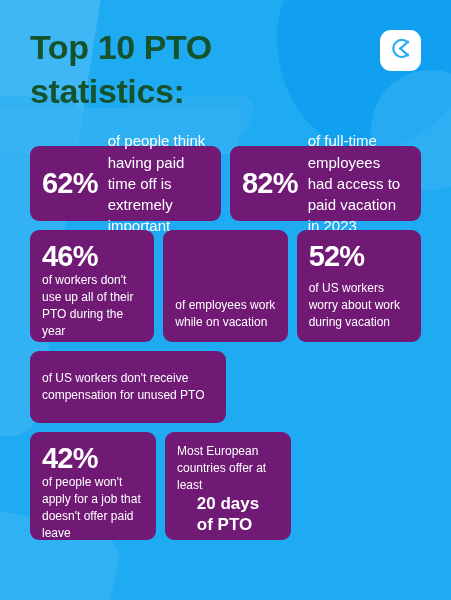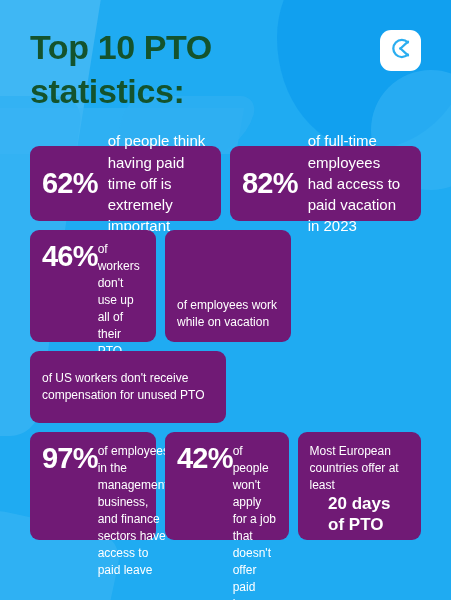--- a/index.html
+++ b/index.html
@@ -137,21 +137,21 @@
     align-items: center;
     gap: 10px;
   }
   .card.h .pct {
     flex: none;
   }
 
   
   .card.v {
     display: flex;
-    flex-direction: row;
+    flex-direction: column;
   }
 
   .pct {
     color: #FFFFFF;
     font-weight: bold;
     font-size: 29px;
     line-height: 1.08;
     letter-spacing: -0.8px;
   }
   .desc {
@@ -233,33 +233,33 @@
     </div>
 
     <div class="row r2">
       <div class="card v">
         <div class="pct">46%</div>
         <div class="desc"> of workers don't use up all of their PTO during the year</div>
       </div>
       <div class="card v">
         <div class="desc">of employees work while on vacation</div>
       </div>
+      <div class="card v">
+        <div class="pct">52%</div>
+        <div class="desc">of US workers worry about work during vacation</div>
+      </div>
     </div>
 
     <div class="row r3">
       <div class="card h card-23">
         <div class="desc">of US workers don't receive compensation for unused PTO</div>
       </div>
     </div>
 
     <div class="row r4">
-      <div class="card v card-97">
-        <div class="pct">97%</div>
-        <div class="desc">of employees in the management, business, and finance sectors have access to paid leave</div>
-      </div>
       <div class="card v card-42">
         <div class="pct">42%</div>
         <div class="desc">of people won't apply for a job that doesn't offer paid leave</div>
       </div>
       <div class="card card-eu">
         <div class="desc">Most European countries offer at least</div>
         <div class="big-line">20 days
 of PTO</div>
       </div>
     </div>

